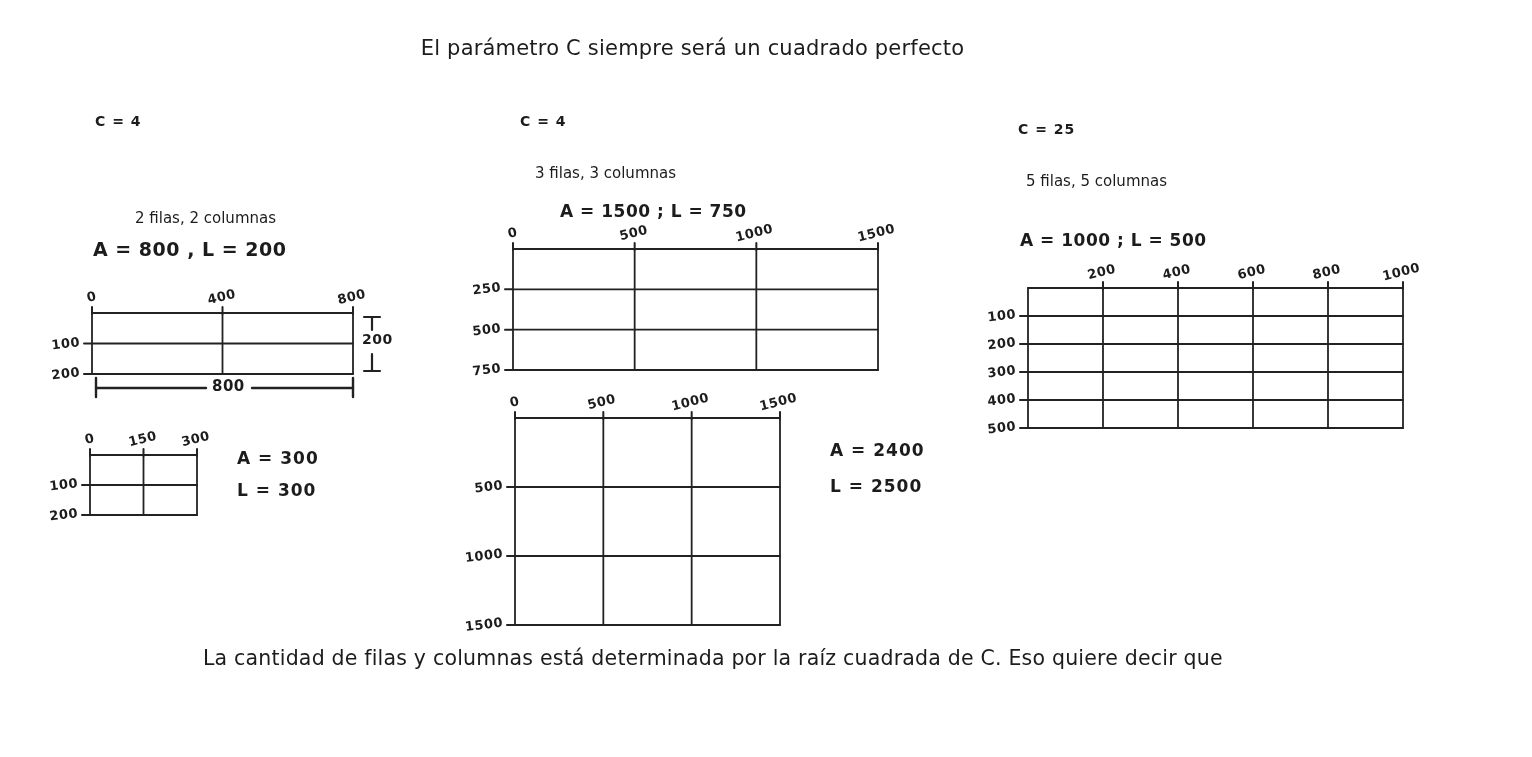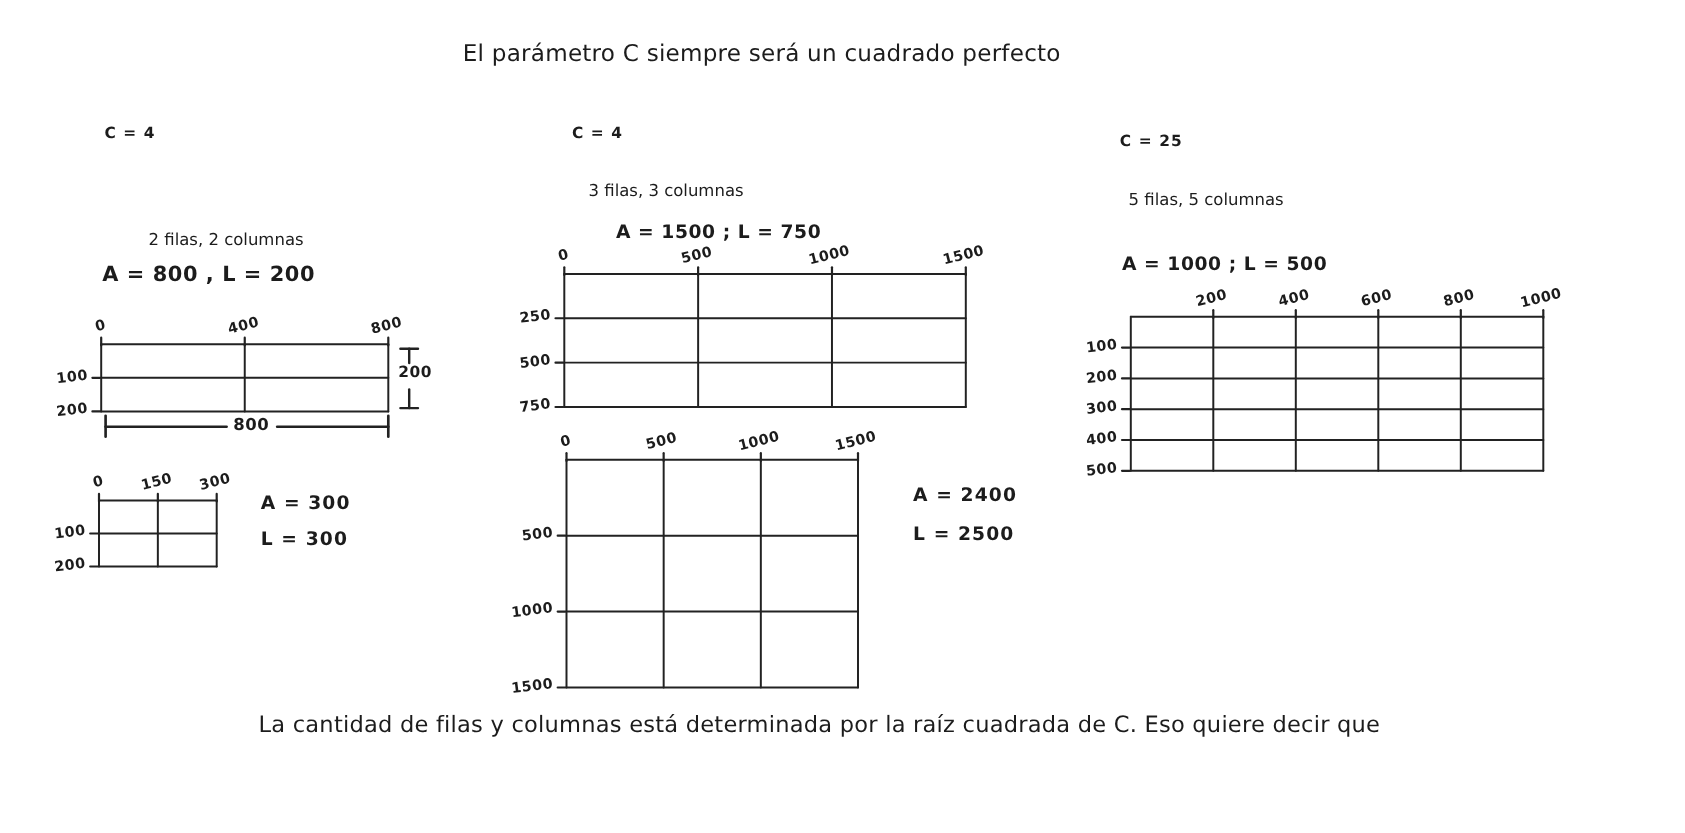--- a/index.html
+++ b/index.html
@@ -7,21 +7,21 @@
     position:relative;
     width:1532px;height:757px;
     background:#ffffff;
     font-family:"DejaVu Sans", sans-serif;
     color:#1c1c1c;
     overflow:hidden;
   }
   .abs{position:absolute;white-space:nowrap;}
   .title{left:385px;top:36px;width:615px;text-align:center;font-size:21px;letter-spacing:.2px;}
   .footer-line{font-size:20.5px;letter-spacing:.2px;}
-  .footer1{left:203px;top:646px;margin-left:32px;}
+  .footer1{left:203px;top:646px;}
   .footer2{left:203px;top:677px;}
   .heading{font-size:14px;font-weight:700;letter-spacing:1px;}
   .sub{font-size:15px;}
   .params{font-size:17px;font-weight:700;letter-spacing:.5px;}
   .h-c4{left:95px;top:113px;}
   .s-c4{left:135px;top:165px;margin-top:44px;}
   .p-c4{left:93px;top:238px;font-size:19px;}
   .h-c9{left:520px;top:113px;}
   .s-c9{left:535px;top:164px;}
   .p-c9{left:560px;top:201px;}

